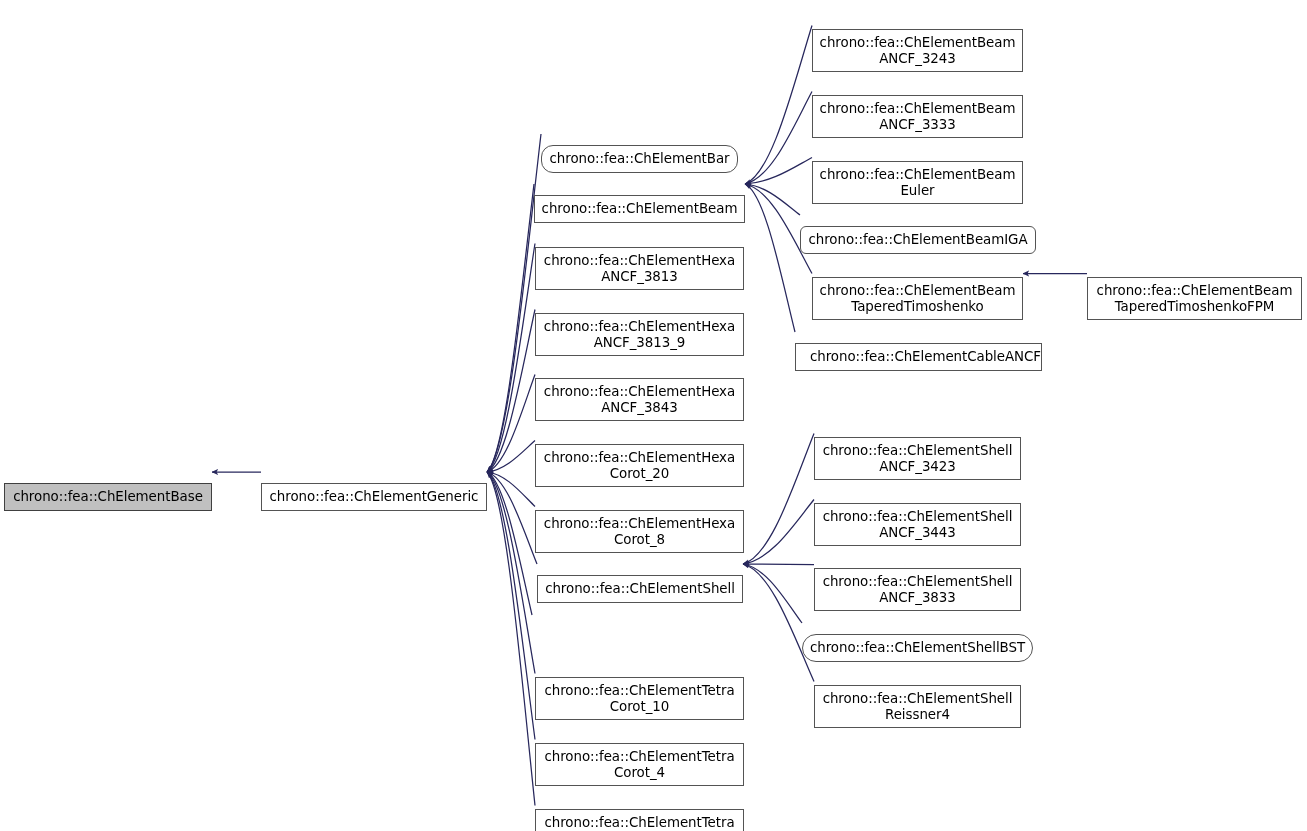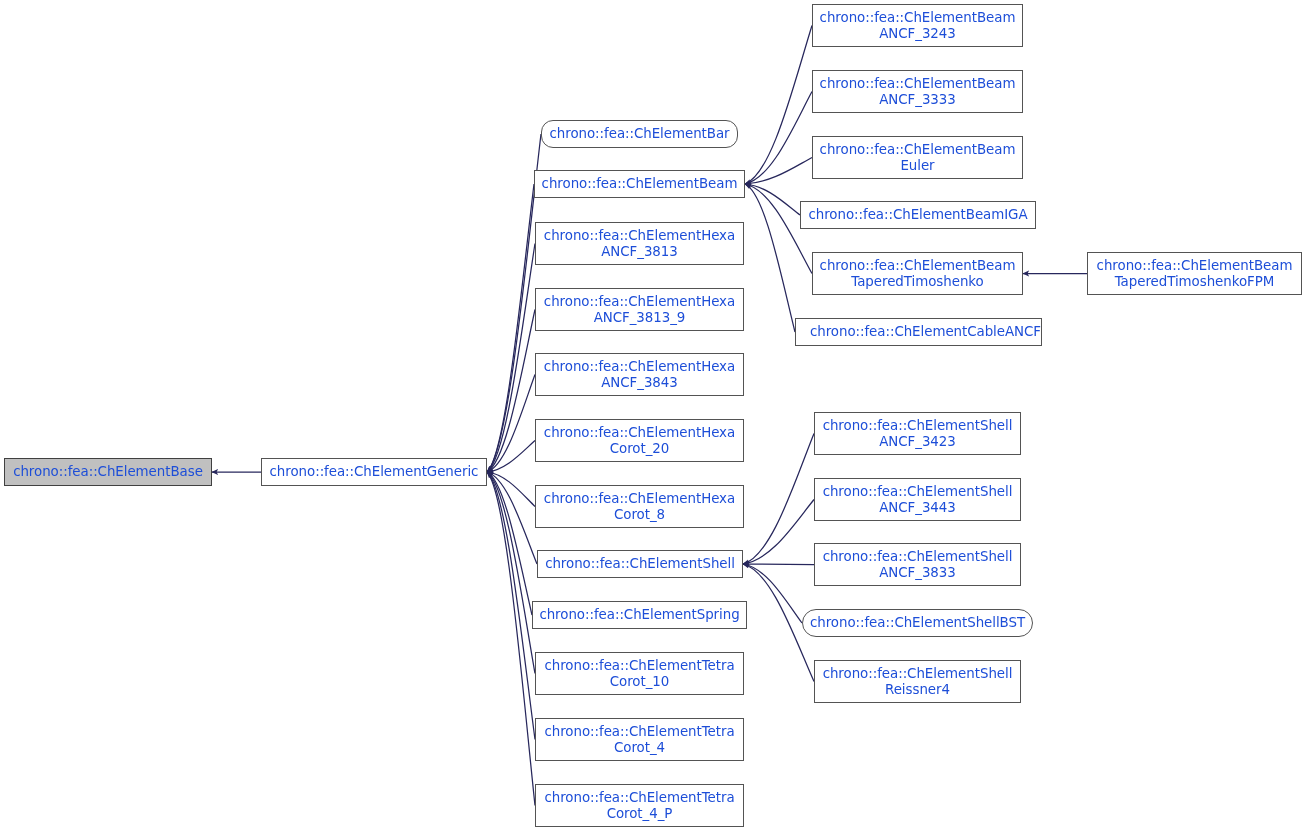--- a/index.html
+++ b/index.html
@@ -30,24 +30,25 @@
     position: absolute;
     box-sizing: border-box;
     border: 1px solid #545454;
     background: #ffffff;
     display: flex;
     align-items: center;
     justify-content: center;
     text-align: center;
     font-size: 13.4px;
     line-height: 15.5px;
-    color: #1d4ed8;
+    color: #000000;
     white-space: pre-line;
     letter-spacing: -0.05px;
     cursor: pointer;
+    margin-top: 25px;
   }
   .node.root {
     background: #c0c0c0;
     border-color: #404040;
   }
   .node-label {
     display: block;
     width: 100%;
     white-space: pre-line;
   }
@@ -96,34 +97,33 @@
 ANCF_3813</span></div>
     <div class="node" style="left: 535px; top: 288px; width: 209px; height: 43px;"><span class="node-label">chrono::fea::ChElementHexa
 ANCF_3813_9</span></div>
     <div class="node" style="left: 535px; top: 353px; width: 209px; height: 43px;"><span class="node-label">chrono::fea::ChElementHexa
 ANCF_3843</span></div>
     <div class="node" style="left: 535px; top: 419px; width: 209px; height: 43px;"><span class="node-label">chrono::fea::ChElementHexa
 Corot_20</span></div>
     <div class="node" style="left: 535px; top: 485px; width: 209px; height: 43px;"><span class="node-label">chrono::fea::ChElementHexa
 Corot_8</span></div>
     <div class="node" style="left: 537px; top: 550px; width: 206px; height: 28px;"><span class="node-label">chrono::fea::ChElementShell</span></div>
-    <div class="node" style="left: 532px; top: 601px; width: 215px; height: 28px;"><span class="node-label">chrono::fea::ChElementSpring</span></div>
     <div class="node" style="left: 535px; top: 652px; width: 209px; height: 43px;"><span class="node-label">chrono::fea::ChElementTetra
 Corot_10</span></div>
     <div class="node" style="left: 535px; top: 718px; width: 209px; height: 43px;"><span class="node-label">chrono::fea::ChElementTetra
 Corot_4</span></div>
     <div class="node" style="left: 535px; top: 784px; width: 209px; height: 43px;"><span class="node-label">chrono::fea::ChElementTetra
 Corot_4_P</span></div>
     <div class="node" style="left: 812px; top: 4px; width: 211px; height: 43px;"><span class="node-label">chrono::fea::ChElementBeam
 ANCF_3243</span></div>
     <div class="node" style="left: 812px; top: 70px; width: 211px; height: 43px;"><span class="node-label">chrono::fea::ChElementBeam
 ANCF_3333</span></div>
     <div class="node" style="left: 812px; top: 136px; width: 211px; height: 43px;"><span class="node-label">chrono::fea::ChElementBeam
 Euler</span></div>
-    <div class="node" style="left: 800px; top: 201px; width: 236px; height: 28px;"><span class="node-label">chrono::fea::ChElementBeamIGA</span></div>
+    <div class="node" style="left: 800px; top: 201px; width: 236px; height: 28px; border-radius: 6px;"><span class="node-label">chrono::fea::ChElementBeamIGA</span></div>
     <div class="node" style="left: 812px; top: 252px; width: 211px; height: 43px;"><span class="node-label">chrono::fea::ChElementBeam
 TaperedTimoshenko</span></div>
     <div class="node" style="left: 795px; top: 318px; width: 247px; height: 28px; text-align: right;"><span class="node-label">chrono::fea::ChElementCableANCF</span></div>
     <div class="node" style="left: 1087px; top: 252px; width: 215px; height: 43px;"><span class="node-label">chrono::fea::ChElementBeam
 TaperedTimoshenkoFPM</span></div>
     <div class="node" style="left: 814px; top: 412px; width: 207px; height: 43px;"><span class="node-label">chrono::fea::ChElementShell
 ANCF_3423</span></div>
     <div class="node" style="left: 814px; top: 478px; width: 207px; height: 43px;"><span class="node-label">chrono::fea::ChElementShell
 ANCF_3443</span></div>
     <div class="node" style="left: 814px; top: 543px; width: 207px; height: 43px;"><span class="node-label">chrono::fea::ChElementShell

